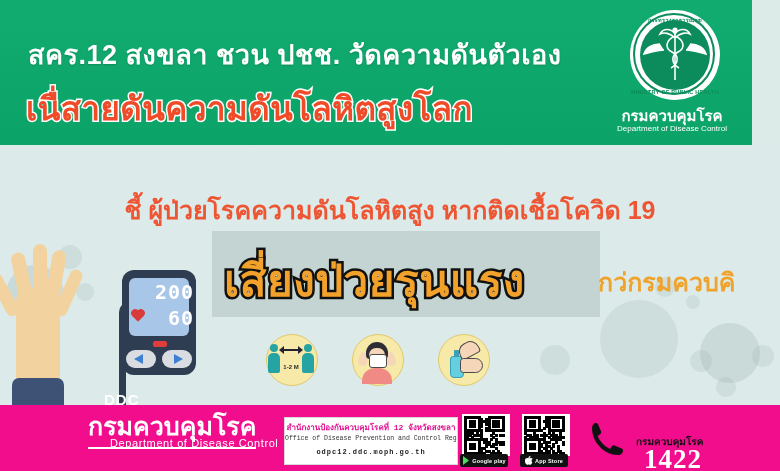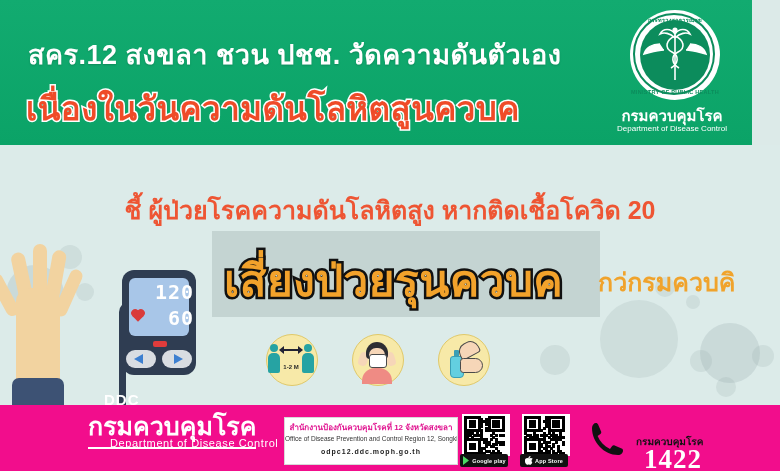--- a/index.html
+++ b/index.html
@@ -234,21 +234,21 @@
     position:absolute;left:0;top:15px;font-size:25px;font-weight:bold;
     color:#ffffff;white-space:nowrap;border-bottom:2px solid #ffffff;
     padding-bottom:1px;
   }
   .ddc-en{
     position:absolute;left:22px;top:46px;font-size:11px;color:#ffffff;
     letter-spacing:.6px;white-space:nowrap;
   }
   .office-box{
     position:absolute;left:284px;top:417px;width:172px;height:46px;
-    background:#ffffff;border:1px solid #d8d8d8;overflow:hidden;
+    background:#ffffff;border:1px solid #d8d8d8;overflow:hidden;font-family:Liberation Mono, monospace;
   }
   .office-th{
     position:absolute;left:0;top:3px;width:172px;text-align:center;
     font-size:8px;font-weight:bold;color:#e0118f;white-space:nowrap;
   }
   .office-en{
     position:absolute;left:0;top:17px;width:172px;text-align:center;
     font-size:6.5px;color:#333333;white-space:nowrap;
   }
   .office-url{
@@ -281,21 +281,21 @@
     font-family:"Liberation Serif","DejaVu Serif",serif;
   }
 </style>
 </head>
 <body>
 
 <div id="poster">
 
   <div class="header">
     <div class="hdr-line1">สคร.12 สงขลา ชวน ปชช. วัดความดันตัวเอง</div>
-    <div class="hdr-line2">เนื่องในวันความดันโลหิตสูนควบค</div>
+    <div class="hdr-line2">เนื่สายดันความดันโลหิตสูงโลก</div>
 
     <div class="logo-wrap">
       <div class="seal">
         <div class="seal-ring"></div>
         <div class="seal-inner"></div>
         <svg width="90" height="90" viewBox="0 0 90 90">
           <g stroke="#ffffff" stroke-width="1.6" fill="none">
             <path d="M45 22 L45 70"></path>
             <path d="M45 26 C36 30 34 38 42 42 C50 46 48 54 41 58"></path>
             <path d="M45 26 C54 30 56 38 48 42 C40 46 42 54 49 58"></path>
@@ -335,36 +335,36 @@
       <div class="finger" style="left:56px;top:10px;width:14px;height:62px;transform:rotate(10deg);"></div>
       <div class="finger" style="left:70px;top:28px;width:13px;height:50px;transform:rotate(24deg);"></div>
       <div class="palm"></div>
       <div class="cuff"></div>
     </div>
 
     <div class="bp">
       <div class="bp-tube"></div>
       <div class="bp-body"></div>
       <div class="bp-screen"></div>
-      <div class="bp-num1">120</div>
+      <div class="bp-num1">200</div>
       <div class="bp-num2">60</div>
       <div class="bp-heart"></div>
       <div class="bp-redbar"></div>
       <div class="bp-btn l">
         <div class="bp-tri"></div>
       </div>
       <div class="bp-btn r">
         <div class="bp-tri"></div>
       </div>
     </div>
 
-    <div class="headline">ชี้ ผู้ป่วยโรคความดันโลหิตสูง หากติดเชื้อโควิด 20</div>
+    <div class="headline">ชี้ ผู้ป่วยโรคความดันโลหิตสูง หากติดเชื้อโควิด 19</div>
 
     <div class="hl-box"></div>
-    <div class="hl-yellow">เสี่ยงป่วยรุนควบค</div>
+    <div class="hl-yellow">เสี่ยงป่วยรุนแรง</div>
     <div class="hl-tail">กว่กรมควบคิ</div>
 
     <div class="icons">
 
       <div class="ic" style="left:0;">
         <div class="ic-circle"></div>
         <div class="person" style="left:6px;">
           <div class="head"></div>
           <div class="torso"></div>
         </div>

